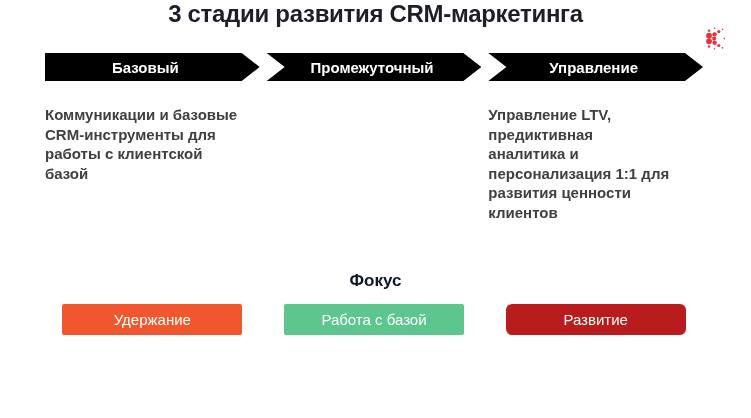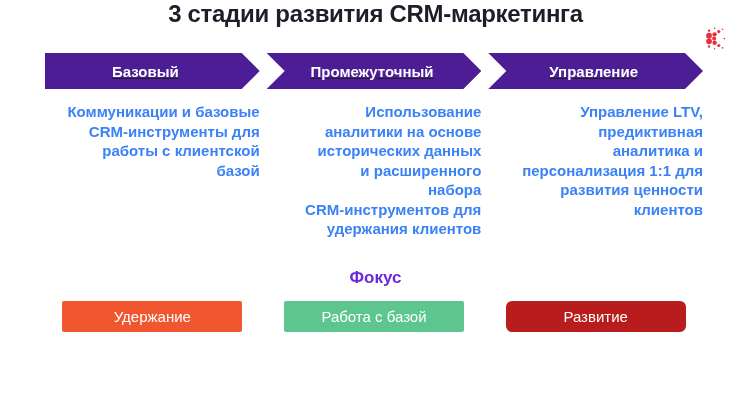--- a/index.html
+++ b/index.html
@@ -31,55 +31,54 @@
   }
   .stages {
     margin-top: 25px;
     padding: 0 48px 0 45px;
     display: grid;
     grid-template-columns: repeat(3, 1fr);
     column-gap: 7px;
   }
   .stage-col { display: flex; flex-direction: column; }
   .arrow {
-    height: 36px;
-    background: #4c1d95;
+    height: 28px;
+    background: #000000;
     display: flex;
     align-items: center;
     justify-content: center;
     clip-path: polygon(0 0, calc(100% - 18px) 0, 100% 50%, calc(100% - 18px) 100%, 0 100%);
-    text-decoration: underline;
   }
   .arrow.notched {
     clip-path: polygon(0 0, calc(100% - 18px) 0, 100% 50%, calc(100% - 18px) 100%, 0 100%, 18px 50%);
     padding-left: 10px;
     text-align: right;
   }
   .arrow-label {
     color: #ffffff;
     font-size: 15px;
     font-weight: 700;
     padding-right: 14px;
     white-space: nowrap;
   }
   .stage-desc {
-    margin-top: 13px;
+    margin-top: 24px;
     min-height: 166px;
-    text-align: right;
+    text-align: left;
     font-size: 15px;
     font-weight: 600;
     line-height: 1.3;
     white-space: pre-line;
-    color: #3b82f6;
+    color: #404040;
   }
   .focus-heading {
     text-align: center;
     font-size: 17px;
     font-weight: 800;
-    color: #6d28d9;
+    color: #0f172a;
   }
   .focus-row {
     margin-top: 13px;
     padding: 0 48px 0 45px;
     display: grid;
     grid-template-columns: repeat(3, 1fr);
     column-gap: 7px;
   }
   .focus-cell { display: flex; justify-content: center; }
   .focus-badge {
@@ -133,27 +132,20 @@
       </div>
       <div class="stage-desc">Коммуникации и базовые
 CRM-инструменты для
 работы с клиентской
 базой</div>
     </div>
     <div class="stage-col">
       <div class="arrow notched">
         <span class="arrow-label">Промежуточный</span>
       </div>
-      <div class="stage-desc">Использование
-аналитики на основе
-исторических данных
-и расширенного
-набора
-CRM-инструментов для
-удержания клиентов</div>
     </div>
     <div class="stage-col">
       <div class="arrow notched">
         <span class="arrow-label">Управление</span>
       </div>
       <div class="stage-desc">Управление LTV,
 предиктивная
 аналитика и
 персонализация 1:1 для
 развития ценности

